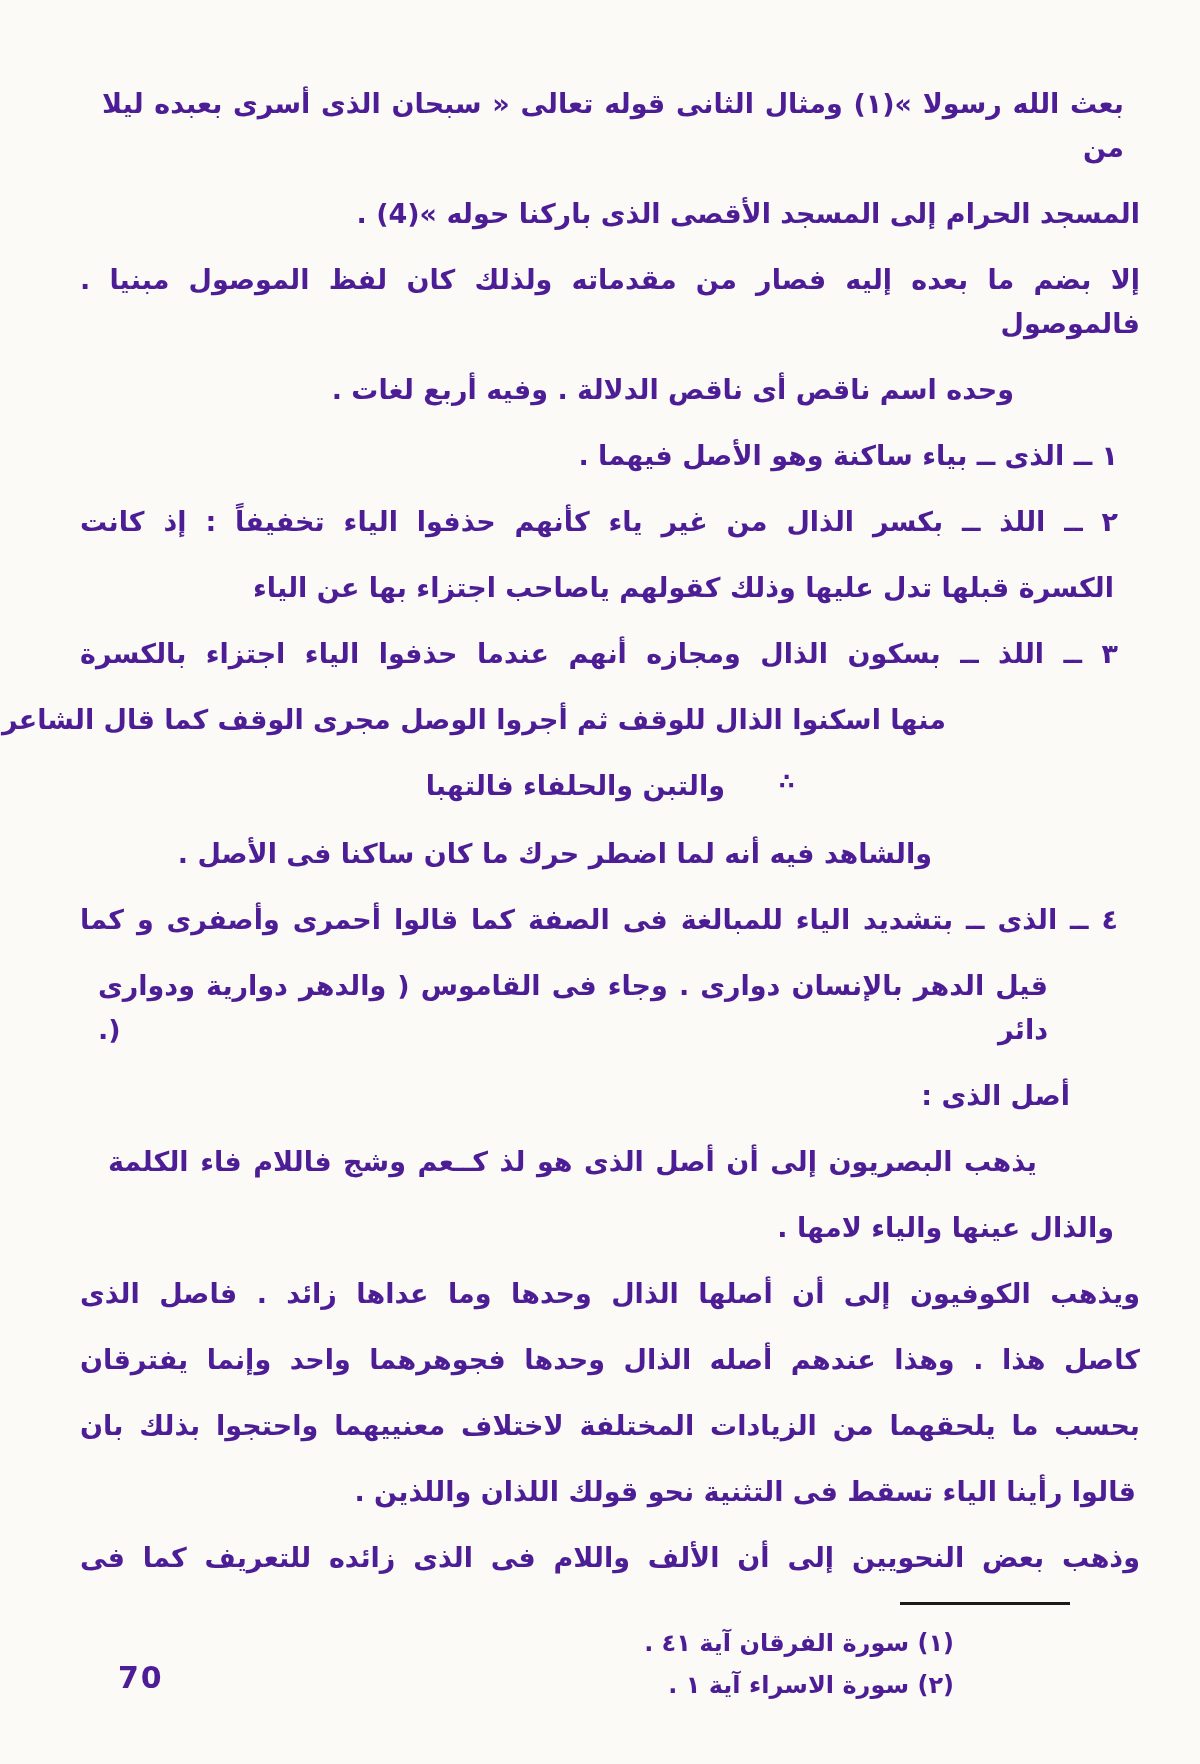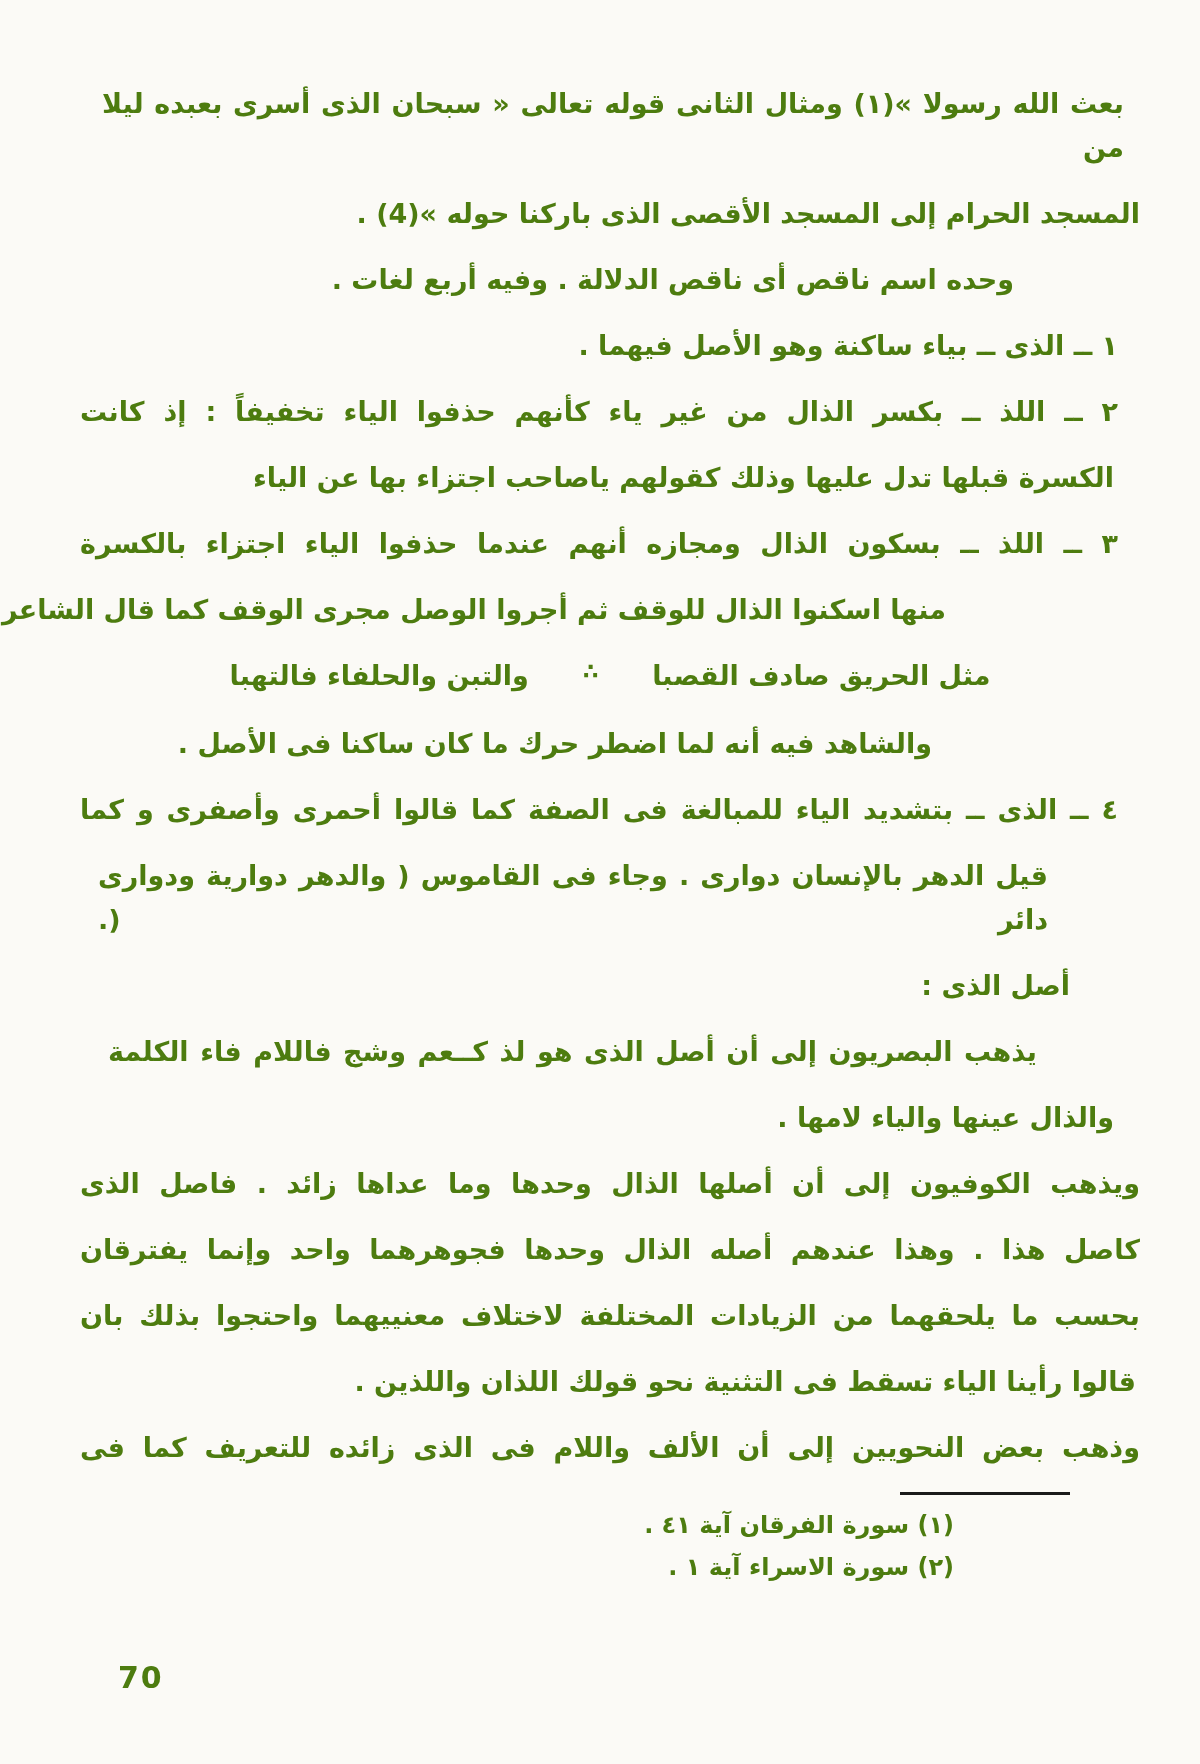--- a/index.html
+++ b/index.html
@@ -1,21 +1,21 @@
 <!DOCTYPE html>
 <html lang="ar" dir="rtl"><head>
 <meta charset="utf-8">
 <style>
   html,body{margin:0;padding:0;background:#e8e6e1;}
   .page{
     position:relative;
     width:1200px;height:1764px;
     margin:0 auto;
     background:#fbfaf6;
-    color:#4d7c0f;
+    color:#4c1d95;
     font-family:"DejaVu Sans",sans-serif;
     font-weight:700;
     direction:rtl;
     overflow:hidden;
   }
   .text-col{
     position:absolute;
     top:0;right:60px;
     width:1060px;
     padding-top:82px;
@@ -52,49 +52,49 @@
     width:170px;
     margin:12px 70px 0 auto;
   }
   .footnote{
     font-size:24px;
     line-height:36px;
     text-align:right;
     padding-right:186px;
     white-space:nowrap;
   }
-  .footnote.first{margin-top:12px;margin-bottom:6px;}
+  .footnote.first{margin-top:20px;margin-bottom:6px;}
   .page-number{
     position:absolute;
     top:1660px;left:118px;
     font-size:30px;
     letter-spacing:2px;
   }
 </style>
 </head>
 <body>
 
 <div class="page">
   <div class="text-col">
 
     <div class="line jst pr16 pl22">بعث الله رسولا »(١) ومثال الثانى قوله تعالى « سبحان الذى أسرى بعبده ليلا من</div>
     <div class="line">المسجد الحرام إلى المسجد الأقصى الذى باركنا حوله »(4) .</div>
 
+    <div class="line jst">إلا بضم ما بعده إليه فصار من مقدماته ولذلك كان لفظ الموصول مبنيا . فالموصول</div>
     <div class="line pr126">وحده اسم ناقص أى ناقص الدلالة . وفيه أربع لغات .</div>
 
     <div class="line pr22 gap-before">١ ــ الذى ــ بياء ساكنة وهو الأصل فيهما .</div>
 
     <div class="line jst pr22">٢ ــ اللذ ــ بكسر الذال من غير ياء كأنهم حذفوا الياء تخفيفاً : إذ كانت</div>
     <div class="line pr26">الكسرة قبلها تدل عليها وذلك كقولهم ياصاحب اجتزاء بها عن الياء</div>
 
     <div class="line jst pr22">٣ ــ اللذ ــ بسكون الذال ومجازه أنهم عندما حذفوا الياء اجتزاء بالكسرة</div>
     <div class="line pr194">منها اسكنوا الذال للوقف ثم أجروا الوصل مجرى الوقف كما قال الشاعر .</div>
 
     <div class="line verse">
-      <span>مثل الحريق صادف القصبا</span>
       <span class="sep">∴</span>
       <span>والتبن والحلفاء فالتهبا</span>
     </div>
 
     <div class="line pr208">والشاهد فيه أنه لما اضطر حرك ما كان ساكنا فى الأصل .</div>
 
     <div class="line jst pr22">٤ ــ الذى ــ بتشديد الياء للمبالغة فى الصفة كما قالوا أحمرى وأصفرى و كما</div>
     <div class="line jst pr92 pl18">قيل الدهر بالإنسان دوارى . وجاء فى القاموس ( والدهر دوارية ودوارى دائر (.</div>
 
     <div class="line pr70">أصل الذى :</div>

